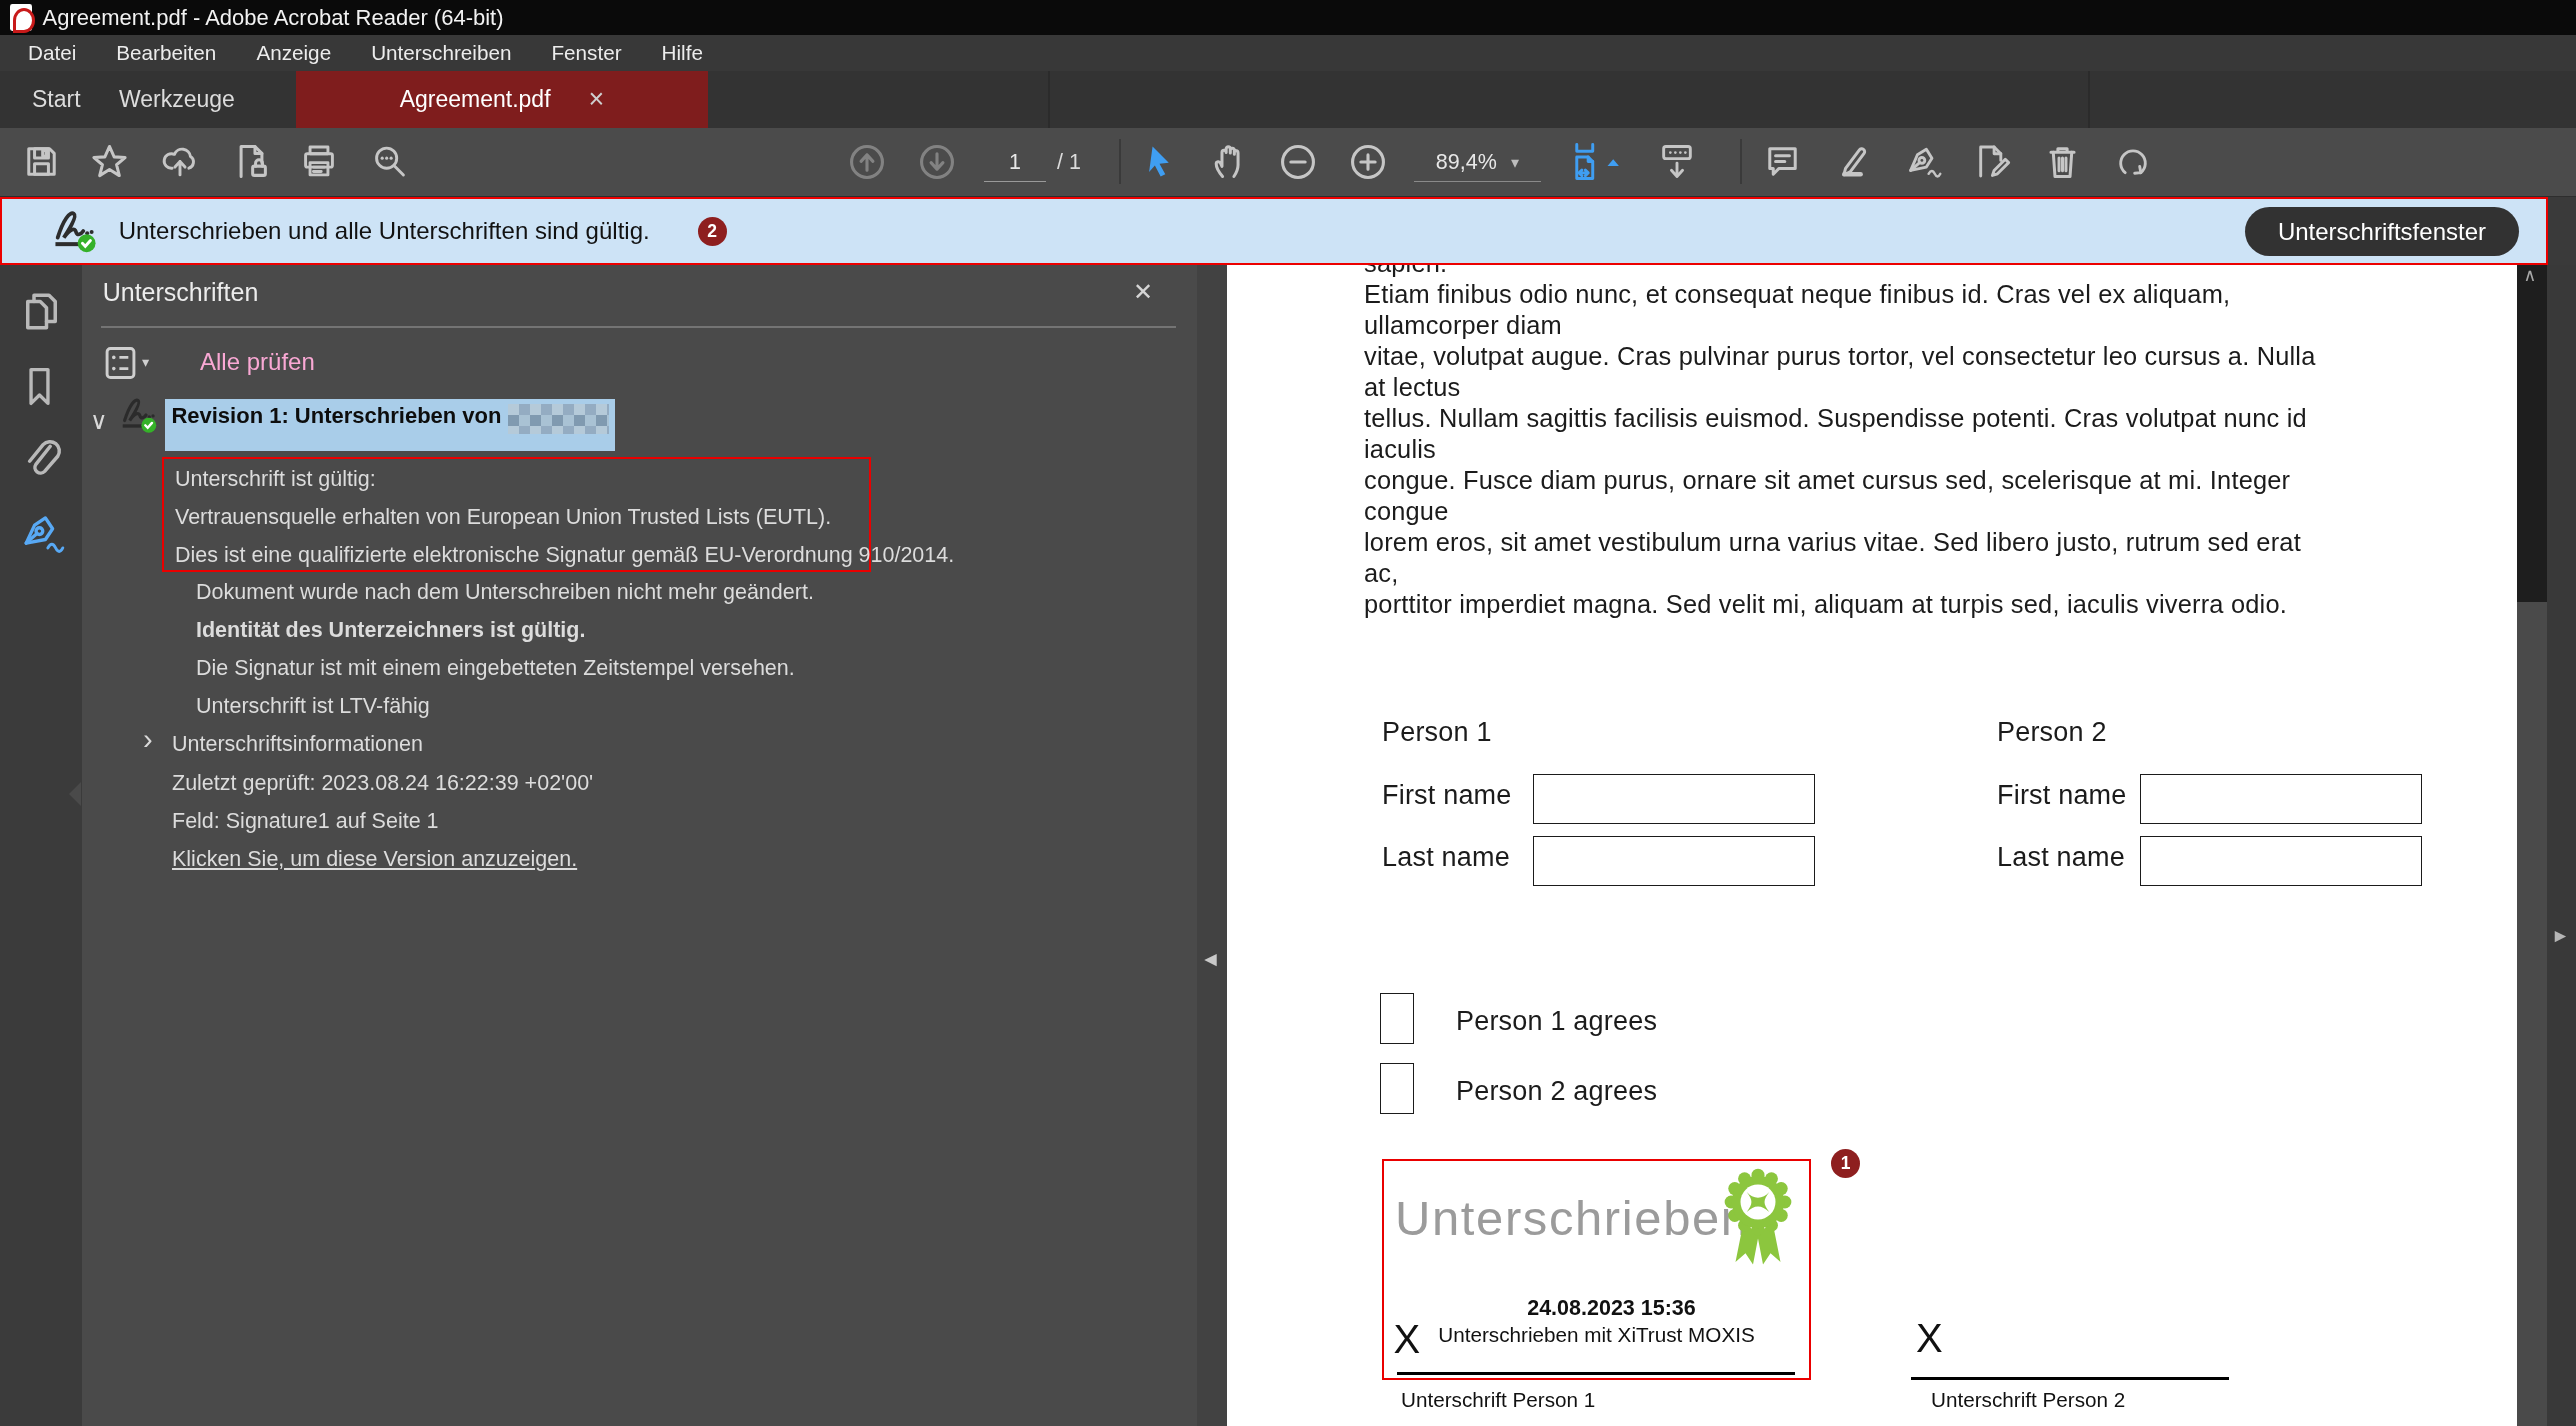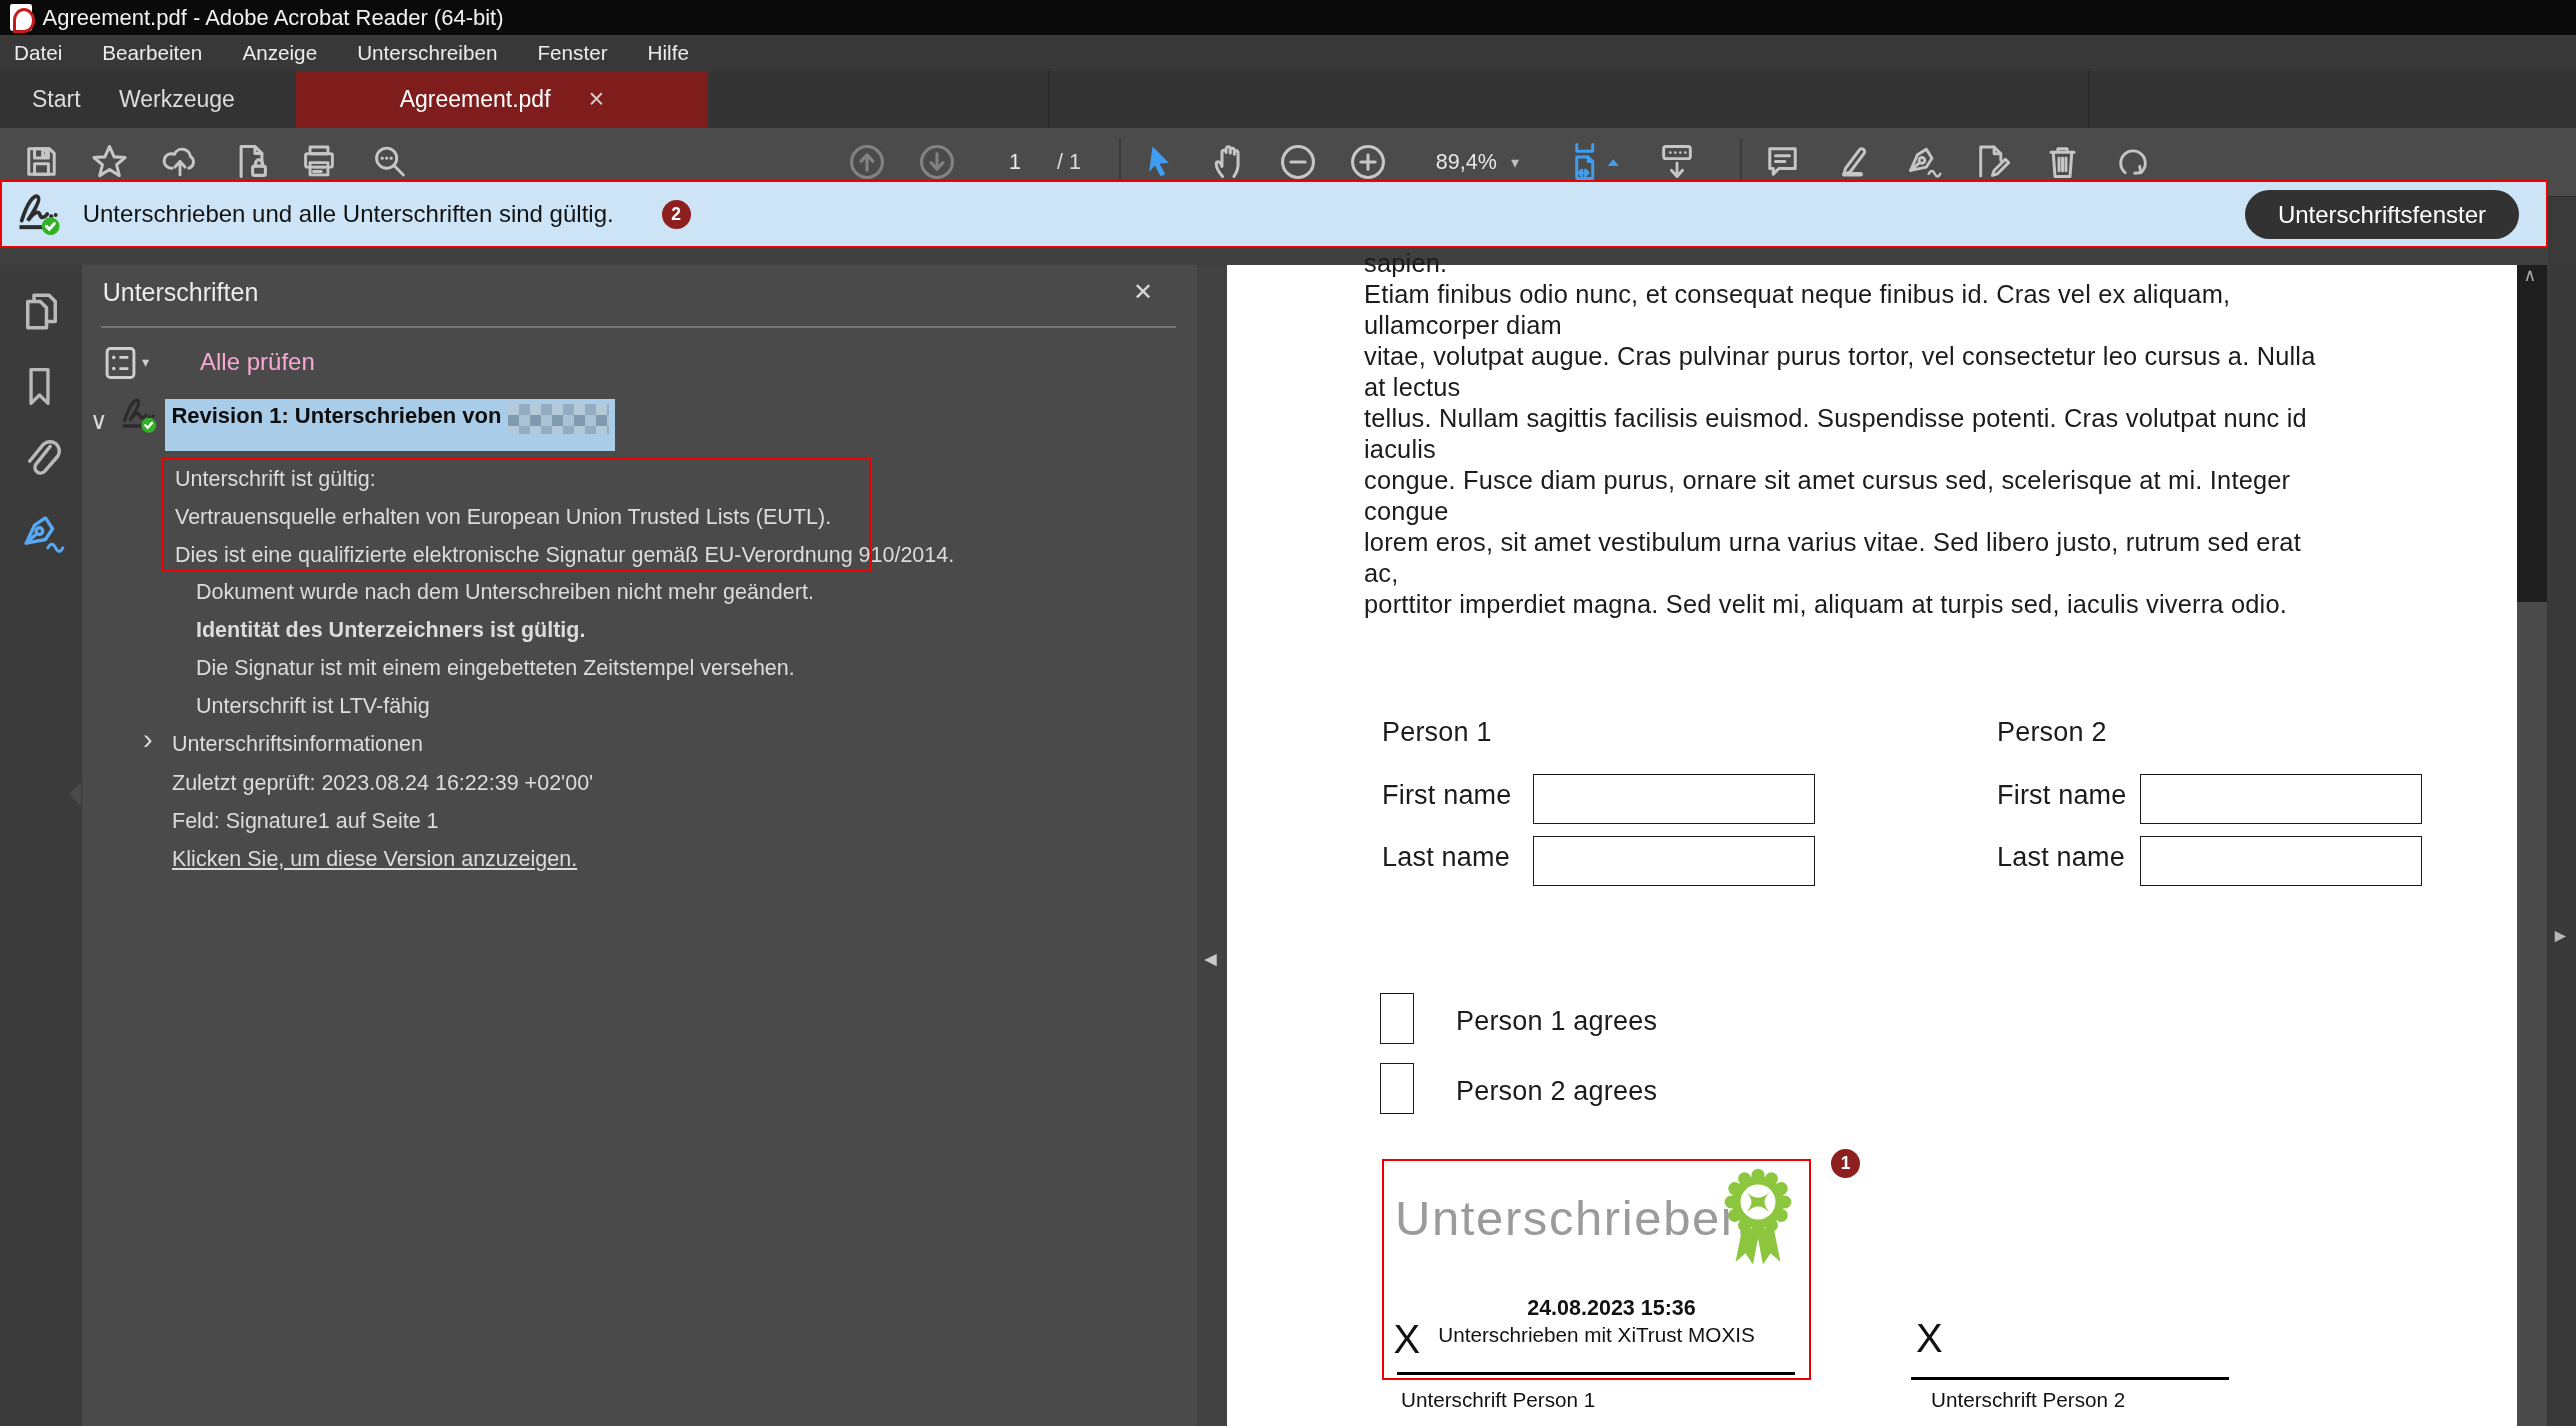--- a/index.html
+++ b/index.html
@@ -6,42 +6,42 @@
   #root{position:relative;width:2576px;height:1426px;overflow:hidden;
         font-family:"Liberation Sans","DejaVu Sans",sans-serif;
         -webkit-font-smoothing:antialiased;}
   .abs{position:absolute;}
 
   
   .titlebar{left:0;top:0;width:2576px;height:35px;background:#0a0a0a;display:flex;align-items:center;}
   .titlebar .apptitle{color:#f2f2f2;font-size:22px;margin-left:11px;}
   .pdficon{width:22px;height:27px;margin-left:9.5px;background:#fff;border-radius:2.4px;position:relative;flex:0 0 auto;}
   .pdficon:before{content:"";position:absolute;left:3.2px;top:4px;width:16px;height:19px;border:3.2px solid #c81a1a;border-radius:50% 50% 50% 0;}
-  .menubar{left:0;top:35px;width:2576px;height:36px;background:#383838;display:flex;align-items:center;gap:40px;padding-left:14px;box-sizing:border-box;}
+  .menubar{left:0;top:35px;width:2576px;height:36px;background:#383838;display:flex;align-items:center;gap:40px;padding-left:28px;box-sizing:border-box;}
   .menubar span{color:#ececec;font-size:20.7px;cursor:default;}
   .tabstrip{left:0;top:71px;width:2576px;height:57px;background:#333333;}
   .tabtext{position:absolute;top:0;height:57px;display:flex;align-items:center;color:#dcdcdc;font-size:23px;}
   .activetab{position:absolute;left:296px;top:0;width:412px;height:57px;background:#7f1d1d;display:flex;align-items:center;justify-content:center;gap:38px;}
   .activetab .lbl{color:#fff;font-size:23px;}
   .activetab .x{color:#cfcfcf;font-size:27px;line-height:1;}
   .tabsep{position:absolute;top:0;width:1.6px;height:57px;background:#2b2b2b;}
 
   
   .toolbar{left:0;top:128px;width:2576px;height:69px;background:#4b4b4b;border-bottom:1.6px solid #2e2e2e;box-sizing:border-box;}
   .tbi{position:absolute;top:11px;width:45px;height:45px;display:flex;align-items:center;justify-content:center;}
   .tbi svg{stroke:#c6c6c6;fill:none;stroke-width:2.6;stroke-linecap:round;stroke-linejoin:round;}
   .tbi.dis{opacity:.45;}
   .tbsep{position:absolute;top:11px;width:1.6px;height:45px;background:#3a3a3a;}
   .pagebox{position:absolute;left:984px;top:16px;width:62px;height:37px;border-bottom:1.6px solid #9a9a9a;color:#e8e8e8;font-size:21.5px;display:flex;align-items:center;justify-content:center;}
   .pagetotal{position:absolute;left:1057px;top:16px;height:37px;color:#dcdcdc;font-size:21.5px;display:flex;align-items:center;}
   .zoomctl{position:absolute;left:1414px;top:16px;width:127px;height:37px;border-bottom:1.6px solid #8a8a8a;color:#e8e8e8;font-size:21.5px;display:flex;align-items:center;justify-content:center;gap:14.3px;}
   .caret{font-size:16px;color:#bdbdbd;}
 
   
-  .notifbar{left:0;top:180px;width:2548px;height:68px;background:#cde3f6;border:2.4px solid #ec0000;box-sizing:border-box;z-index:6;display:flex;align-items:center;}
+  .notifbar{left:0;top:197px;width:2548px;height:68px;background:#cde3f6;border:2.4px solid #ec0000;box-sizing:border-box;z-index:6;display:flex;align-items:center;padding-left:36px;}
   .notifmsg{color:#121212;font-size:24px;margin-left:19px;}
   .badge{width:29px;height:29px;border-radius:50%;background:#8e1f1f;color:#fff;font-size:17.5px;font-weight:bold;display:flex;align-items:center;justify-content:center;}
   .notifbtn{position:absolute;right:27px;top:8px;height:49px;padding:0 33px;border-radius:27px;background:#323232;color:#fff;font-size:24px;display:flex;align-items:center;border:none;}
   .rightdark-top{left:2548px;top:197px;width:28px;height:68px;background:#3a3a3a;}
 
   
   .leftstrip{left:0;top:265px;width:82px;height:1162px;background:#3b3b3b;}
   .sbi{position:absolute;left:19px;width:45px;height:45px;}
   .sbi svg{stroke:#b9b9b9;fill:none;stroke-width:2.8;stroke-linecap:round;stroke-linejoin:round;}
   .sbi.active svg{stroke:#58a9f5;}

